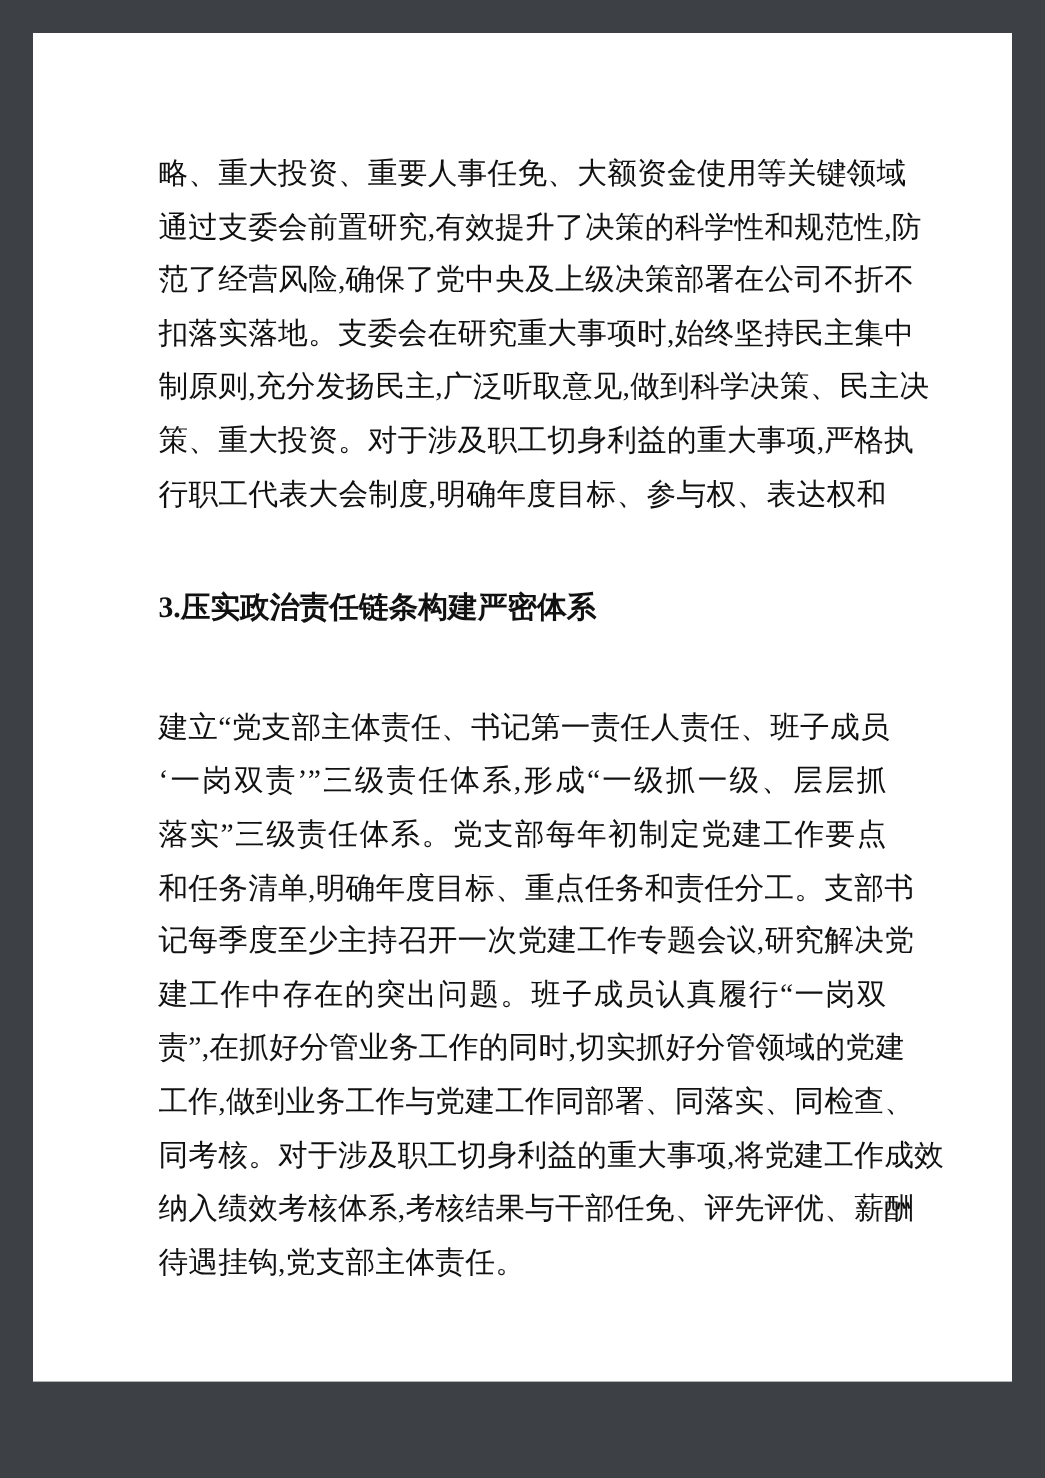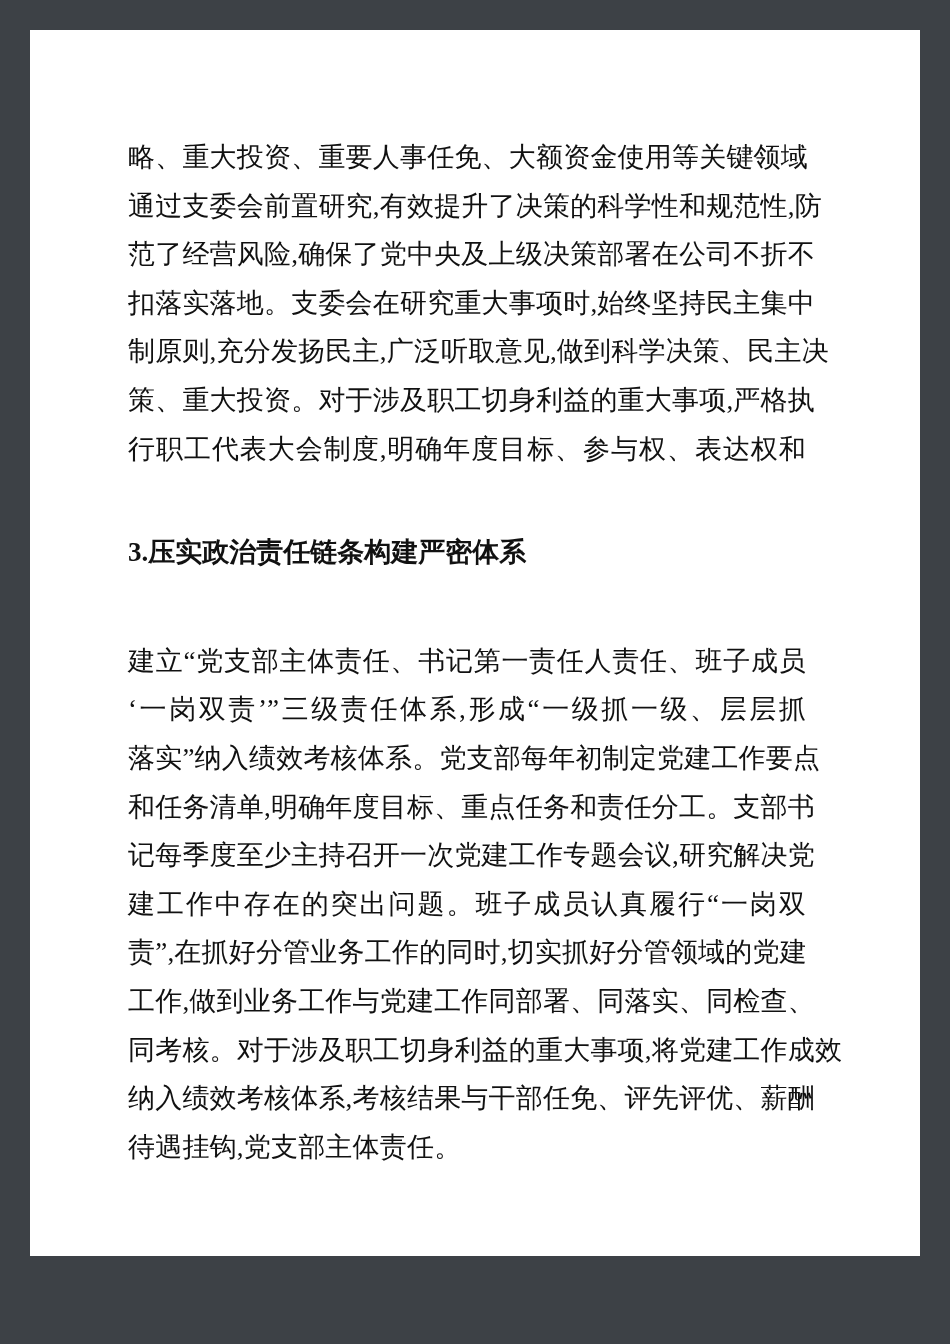--- a/index.html
+++ b/index.html
@@ -19,20 +19,21 @@
     left: 30px;
     top: 30px;
     width: 890px;
     height: 1226px;
     background: #ffffff; 
   }
   .content {
     box-sizing: border-box;
     padding: 103px 114px 0 98px;
     color: #111111; 
+    margin-left: 16px;
   }
   .paragraph { margin: 0; }
   .line {
     font-size: 27px;
     line-height: 48.6px;
     letter-spacing: 0.2px;
     text-align: justify;
     text-align-last: justify;
     text-justify: inter-character;
     white-space: nowrap;
@@ -62,21 +63,21 @@
           <div class="line">范了经营风险,确保了党中央及上级决策部署在公司不折不</div>
           <div class="line">扣落实落地。支委会在研究重大事项时,始终坚持民主集中</div>
           <div class="line">制原则,充分发扬民主,广泛听取意见,做到科学决策、民主决</div>
           <div class="line">策、重大投资。对于涉及职工切身利益的重大事项,严格执</div>
           <div class="line">行职工代表大会制度,明确年度目标、参与权、表达权和</div>
         </div>
       <h3 class="heading">3.压实政治责任链条构建严密体系</h3>
       <div class="paragraph second">
           <div class="line">建立“党支部主体责任、书记第一责任人责任、班子成员</div>
           <div class="line">‘一岗双责’”三级责任体系,形成“一级抓一级、层层抓</div>
-          <div class="line">落实”纳入绩效考核体系。党支部每年初制定党建工作要点</div>
+          <div class="line">落实”三级责任体系。党支部每年初制定党建工作要点</div>
           <div class="line">和任务清单,明确年度目标、重点任务和责任分工。支部书</div>
           <div class="line">记每季度至少主持召开一次党建工作专题会议,研究解决党</div>
           <div class="line">建工作中存在的突出问题。班子成员认真履行“一岗双</div>
           <div class="line">责”,在抓好分管业务工作的同时,切实抓好分管领域的党建</div>
           <div class="line">工作,做到业务工作与党建工作同部署、同落实、同检查、</div>
           <div class="line">同考核。对于涉及职工切身利益的重大事项,将党建工作成效</div>
           <div class="line">纳入绩效考核体系,考核结果与干部任免、评先评优、薪酬</div>
           <div class="line final">待遇挂钩,党支部主体责任。</div>
         </div>
     </div>

